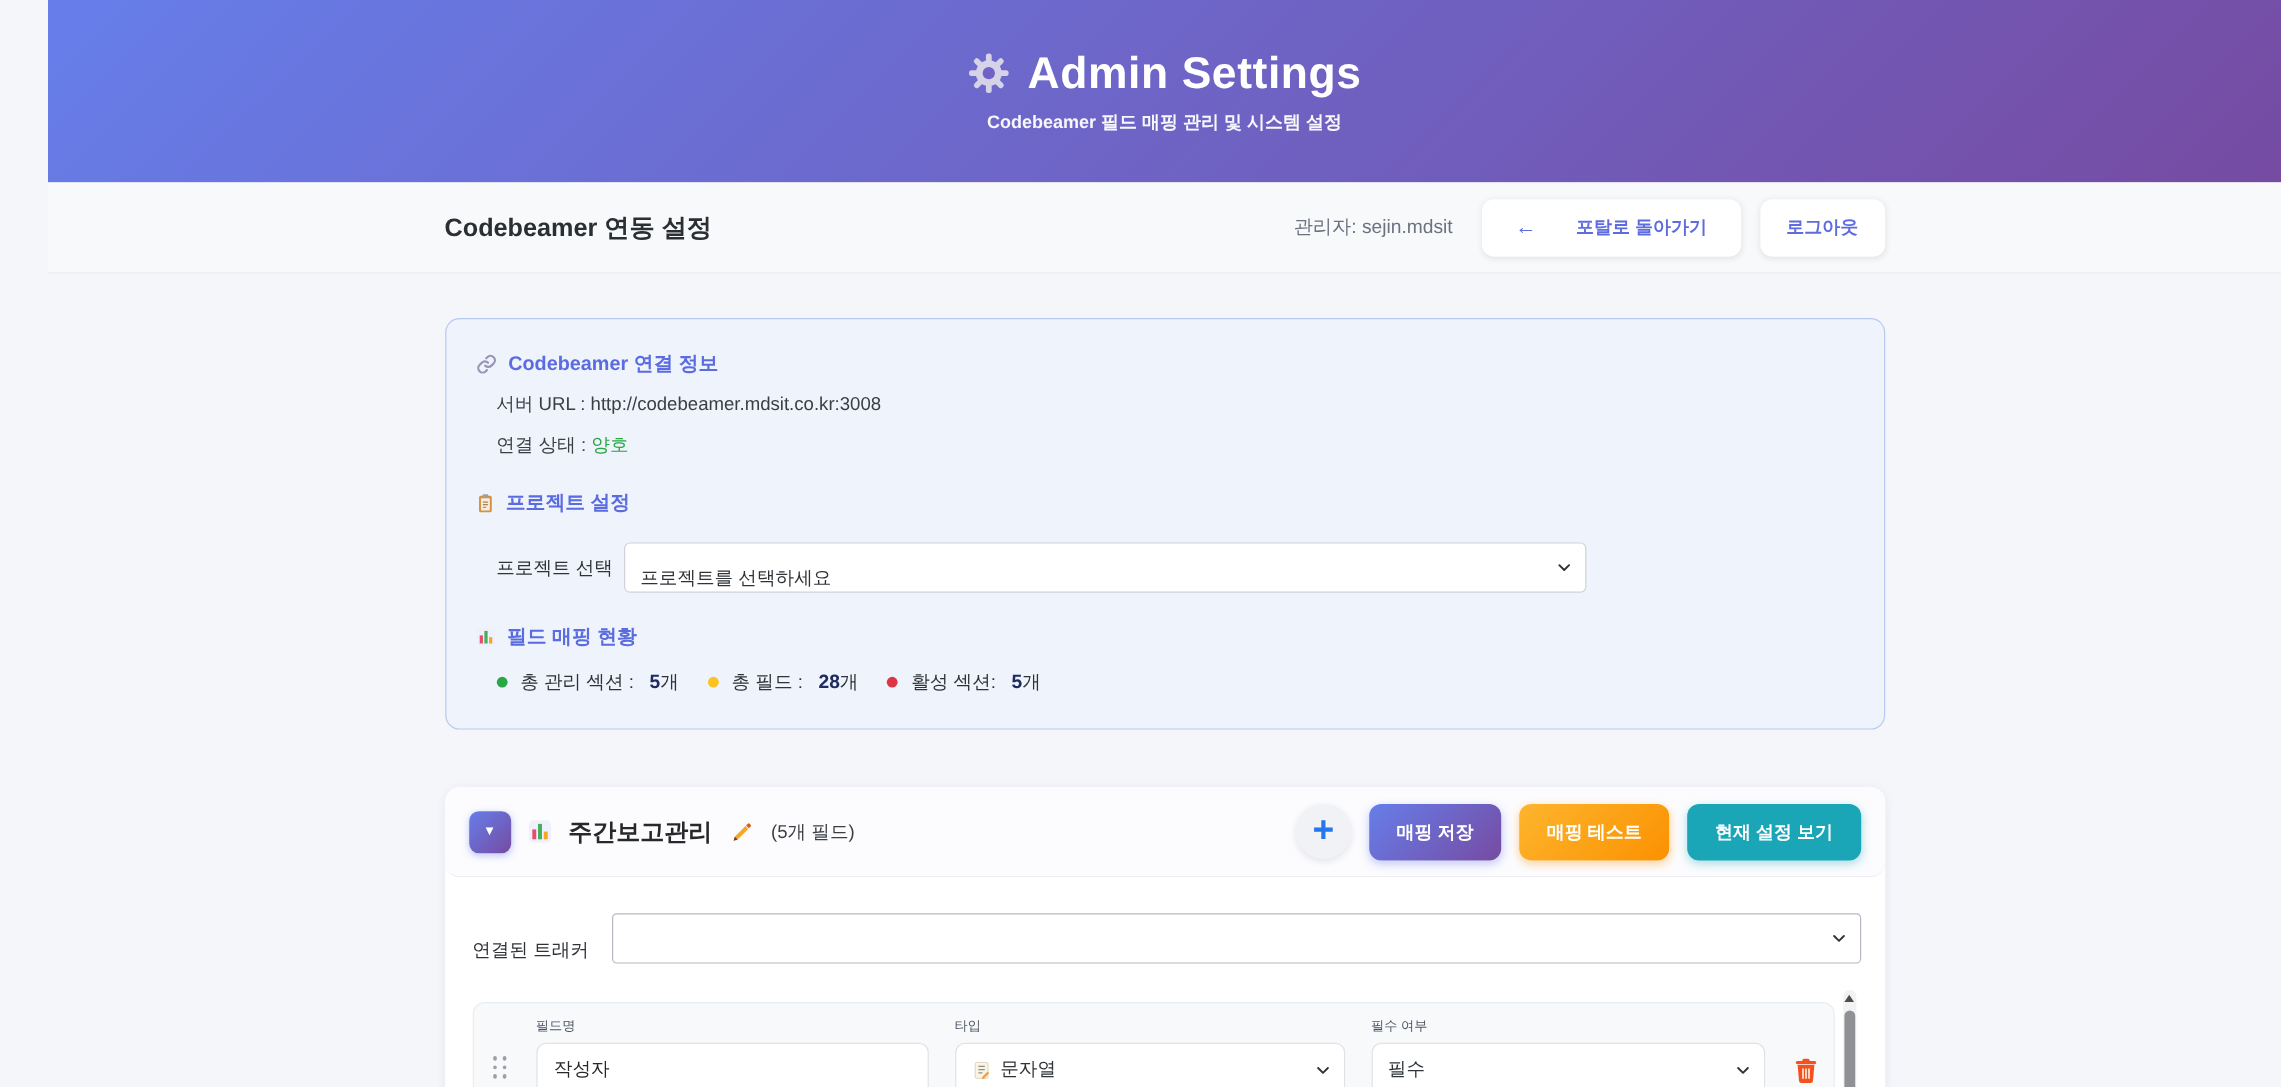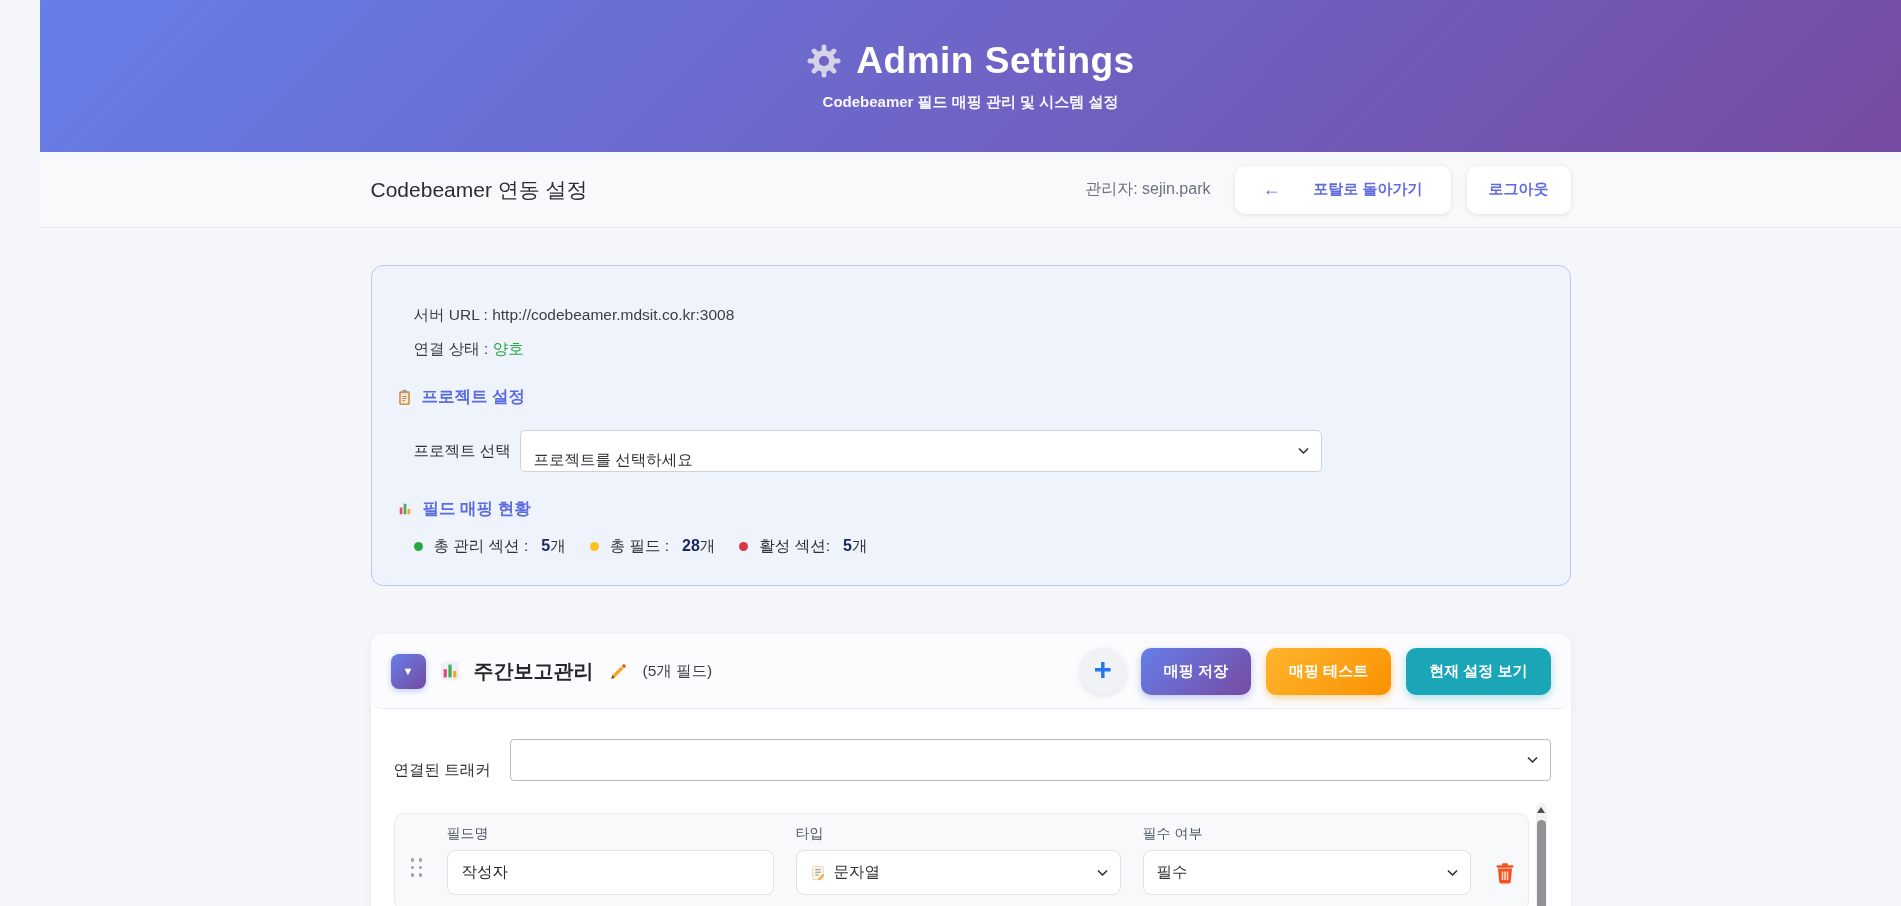--- a/index.html
+++ b/index.html
@@ -14,21 +14,21 @@
     display:flex; flex-direction:column; align-items:center; justify-content:center;
     color:#fff;
   }
   .hero-title-row { display:flex; align-items:center; gap:14px; }
   .hero-title-row h1 { font-size:37px; font-weight:bold; letter-spacing:.5px; }
   .hero-subtitle { margin-top:11px; font-size:15px; font-weight:bold; opacity:.95; }
 
   
   .toolbar { height:76px; background:#f8f9fa; border-bottom:1px solid #e8e9ef; }
   .toolbar-inner { width:1200px; margin:0 auto; height:100%; display:flex; align-items:center; justify-content:space-between; }
-  .toolbar-inner h2 { font-size:21px; font-weight:normal; color:#2b2f33; }
+  .toolbar-inner h2 { font-size:21px; font-weight:bold; color:#2b2f33; }
   .toolbar-right { display:flex; align-items:center; gap:16px; }
   .admin-label { font-size:16px; color:#6b7280; margin-right:8px; }
   .tb-btn {
     background:#fff; border:none; border-radius:10px; height:48px;
     box-shadow:0 1px 5px rgba(40,40,90,.10);
     color:#5f6ce0; font-weight:bold; font-size:15px; cursor:pointer;
     font-family:inherit; display:flex; align-items:center; justify-content:center;
   }
   .tb-btn.portal { width:216px; justify-content:space-between; padding:0 28px; }
   .tb-btn.logout { width:104px; }
@@ -114,21 +114,21 @@
     position:relative; width:1135px; background:#f8f9fb; border:1px solid #e9ecef;
     border-radius:10px; padding:11px 16px 15px 52px;
     display:flex; align-items:flex-end; gap:22px;
   }
   .drag-handle {
     position:absolute; left:16px; top:44px; display:grid;
     grid-template-columns:repeat(2, 4px); grid-gap:4px; cursor:grab;
   }
   .drag-handle i { width:3.5px; height:3.5px; border-radius:50%; background:#9aa0a6; }
   .field-col { display:flex; flex-direction:column; }
-  .field-col .col-label { font-size:14px; color:#4b5563; margin-bottom:7px; }
+  .field-col .col-label { font-size:11px; color:#4b5563; margin-bottom:7px; }
   .text-input {
     width:327px; height:45px; background:#fff; border:1px solid #dfe3e8; border-radius:8px;
     padding:0 14px; font-size:15.5px; color:#26282b; font-family:inherit;
   }
   .field-select { height:45px; border-radius:8px; border-color:#dfe3e8; }
   .type-select { width:325px; gap:8px; }
   .req-select { width:328px; }
   .trash-btn { background:none; border:none; cursor:pointer; display:flex; margin-bottom:10px; }
 
   
@@ -163,33 +163,44 @@
       </span>
       <h1>Admin Settings</h1>
     </div>
     <div class="hero-subtitle">Codebeamer 필드 매핑 관리 및 시스템 설정</div>
   </header>
 
   <div class="toolbar">
     <div class="toolbar-inner">
       <h2>Codebeamer 연동 설정</h2>
       <div class="toolbar-right">
-        <span class="admin-label">관리자: sejin.park</span>
+        <span class="admin-label">관리자: sejin.mdsit</span>
         <button class="tb-btn portal">
           <span class="back-arrow">←</span>
           <span>포탈로 돌아가기</span>
         </button>
         <button class="tb-btn logout">로그아웃</button>
       </div>
     </div>
   </div>
 
   <main class="content">
 
     <section class="info-panel">
+      <div class="panel-heading">
+        <span class="icon">
+          <svg width="19" height="19" viewBox="0 0 24 24">
+            <g fill="none" stroke="#9a93b8" stroke-width="2.3" stroke-linecap="round">
+              <path d="M10.5 13.5a4.6 4.6 0 006.6 0l2.3-2.3a4.6 4.6 0 00-6.6-6.6l-1.2 1.2"></path>
+              <path d="M13.5 10.5a4.6 4.6 0 00-6.6 0l-2.3 2.3a4.6 4.6 0 006.6 6.6l1.2-1.2"></path>
+            </g>
+          </svg>
+        </span>
+        <span>Codebeamer 연결 정보</span>
+      </div>
       <div class="panel-line">
         <span>서버 URL :</span>
         <span>http://codebeamer.mdsit.co.kr:3008</span>
       </div>
       <div class="panel-line">
         <span>연결 상태 :</span>
         <span class="status-ok">양호</span>
       </div>
 
       <div class="panel-heading mt-lg">

